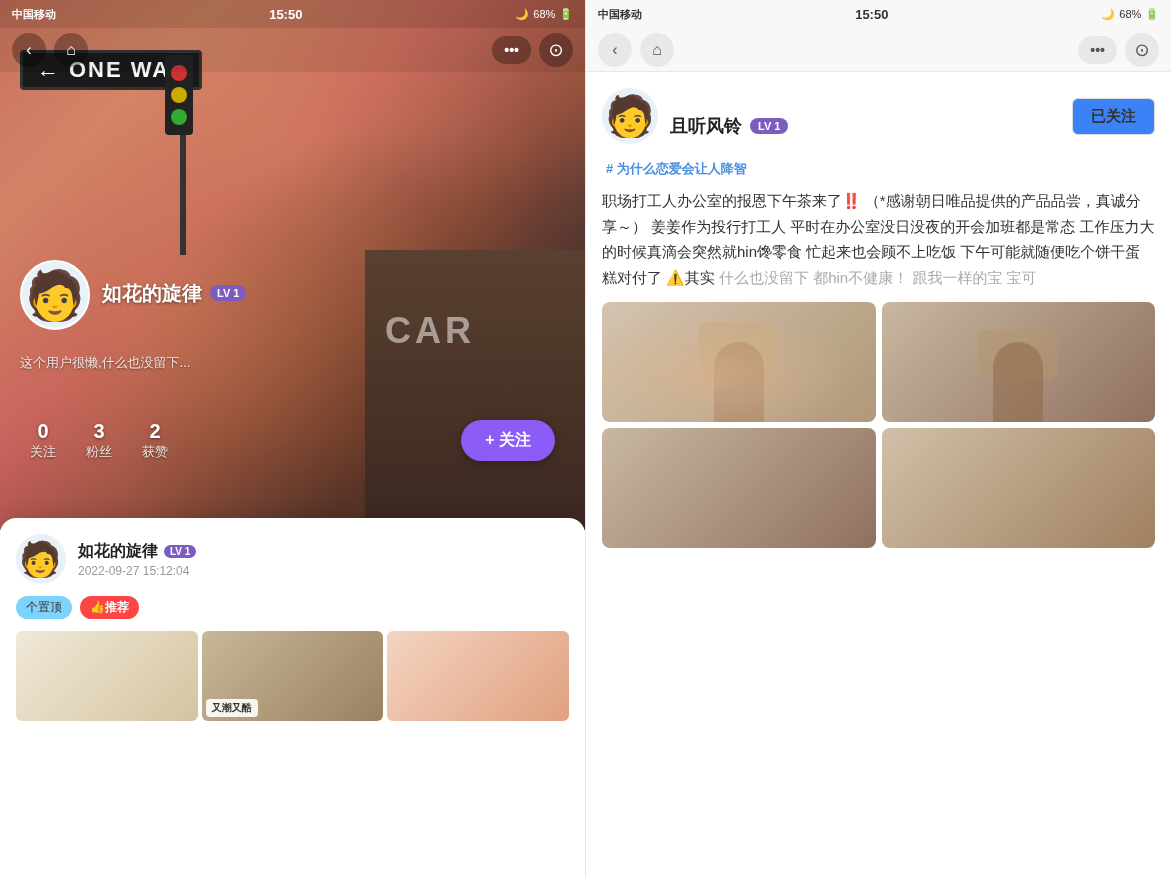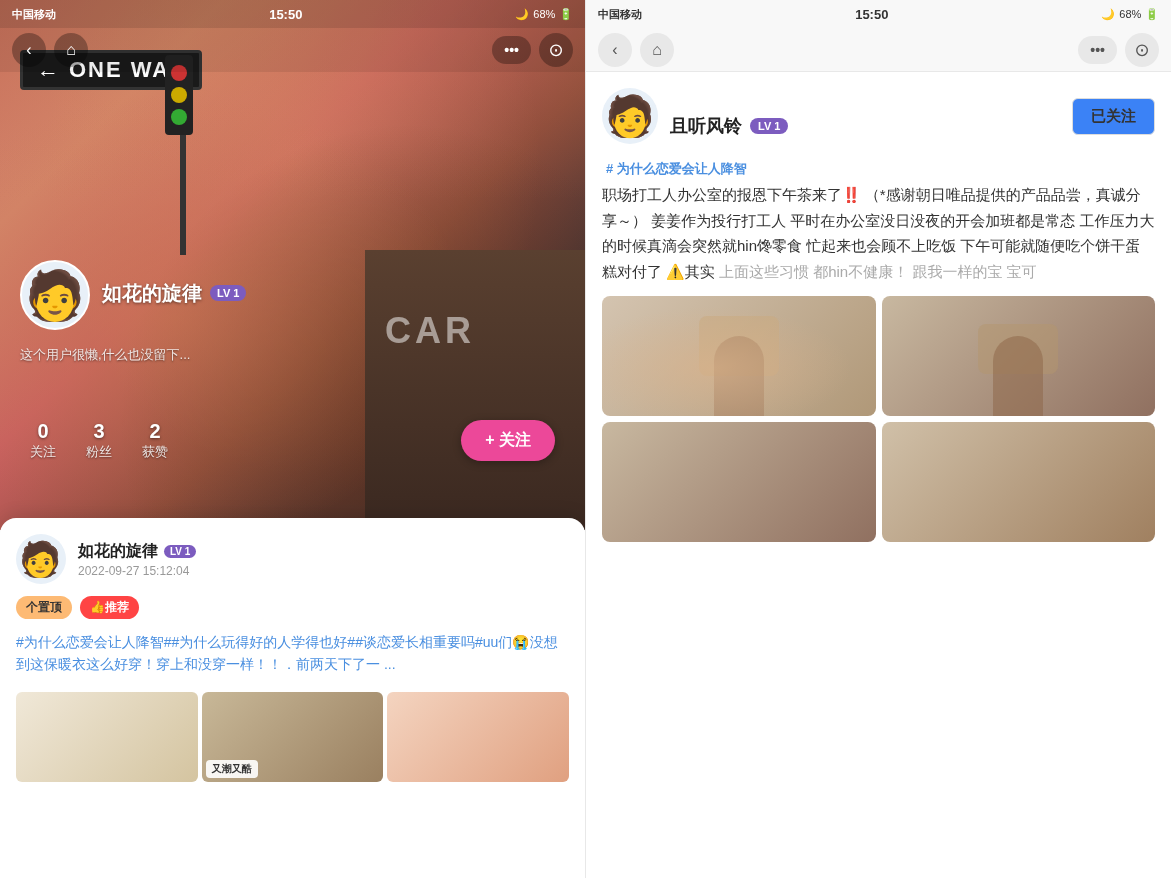--- a/index.html
+++ b/index.html
@@ -210,21 +210,21 @@
       border-radius: 10px;
     }
     .profile-ip {
       color: rgba(255,255,255,0.9);
       font-size: 13px;
       text-shadow: 0 1px 2px rgba(0,0,0,0.5);
     }
     .profile-bio {
       color: rgba(255,255,255,0.85);
       font-size: 13px;
-      margin-top: 16px;
+      margin-top: 24px;
       text-shadow: 0 1px 2px rgba(0,0,0,0.5);
     }
 
     
     .stats-row {
       position: absolute;
       top: 420px; left: 0; right: 0;
       display: flex;
       align-items: center;
       padding: 0 30px;
@@ -238,21 +238,21 @@
       font-weight: 700;
       text-shadow: 0 1px 3px rgba(0,0,0,0.5);
     }
     .stat-label {
       color: rgba(255,255,255,0.85);
       font-size: 13px;
       text-shadow: 0 1px 2px rgba(0,0,0,0.5);
     }
     .follow-btn {
       margin-left: auto;
-      background: #ec4899;
+      background: #8b5cf6;
       color: #fff;
       font-size: 16px;
       font-weight: 700;
       padding: 10px 24px;
       border-radius: 24px;
       cursor: pointer;
       border: none;
       box-shadow: 0 2px 8px rgba(0,0,0,0.3);
     }
 
@@ -289,24 +289,24 @@
       color: #fff;
       font-size: 10px;
       font-weight: 700;
       padding: 1px 6px;
       border-radius: 8px;
     }
     .post-time { font-size: 12px; color: #999; margin-top: 2px; }
 
     .badge-row { display: flex; gap: 8px; padding: 4px 16px; }
     .badge-pin {
-      background: #fdba74;
+      background: #7dd3fc;
       color: #333;
       font-size: 12px;
-      font-weight: 700;
+      font-weight: 400;
       padding: 3px 10px;
       border-radius: 12px;
     }
     .badge-rec {
       background: #ff4444;
       color: #fff;
       font-size: 12px;
       font-weight: 600;
       padding: 3px 10px;
       border-radius: 12px;
@@ -447,21 +447,21 @@
       padding: 8px 18px;
       border-radius: 6px;
       border: 1px solid #ddd;
       cursor: pointer;
     }
 
     .r-topic-tag {
       color: #4a8fe0;
       font-size: 13px;
       font-weight: 600;
-      margin-bottom: 4px;
+      margin-bottom: 10px;
       display: flex; align-items: center; gap: 4px;
     }
     .r-topic-hash { color: #4a8fe0; }
 
     .r-body {
       font-size: 15px;
       color: #333;
       line-height: 1.7;
       margin-bottom: 12px;
     }
@@ -601,21 +601,20 @@
           <span class="post-name">如花的旋律</span>
           <span class="post-lv">LV 1</span>
         </div>
         <div class="post-time">2022-09-27 15:12:04</div>
       </div>
     </div>
     <div class="badge-row">
       <span class="badge-pin">个置顶</span>
       <span class="badge-rec">👍推荐</span>
     </div>
-    <div class="post-content">#为什么恋爱会让人降智##为什么玩得好的人学得也好##谈恋爱长相重要吗#uu们😭没想到这保暖衣这么好穿！穿上和没穿一样！！．前两天下了一 ...</div>
     <div class="post-images">
       <div class="post-img post-img-1"></div>
       <div class="post-img post-img-2"></div>
       <div class="post-img post-img-3"></div>
     </div>
   </div>
 
 </div>
 
 <div class="right-panel">
@@ -662,21 +661,21 @@
       <button class="r-follow-btn">已关注</button>
     </div>
 
     <div class="r-topic-tag">
       <span class="r-topic-hash"></span>
       <span># 为什么恋爱会让人降智</span>
     </div>
 
     <div class="r-body">
       <span>职场打工人办公室的报恩下午茶来了‼️  （*感谢朝日唯品提供的产品品尝，真诚分享～）   姜姜作为投行打工人  平时在办公室没日没夜的开会加班都是常态  工作压力大的时候真滴会突然就hin馋零食  忙起来也会顾不上吃饭  下午可能就随便吃个饼干蛋糕对付了  ⚠️其实</span>
-      <span class="faded">上面这些习惯 都hin不健康！  跟我一样的宝 宝可</span>
+      <span class="faded">什么也没留下 都hin不健康！  跟我一样的宝 宝可</span>
     </div>
 
 
     <div class="r-images">
       <div class="r-img-box r-img-1">
         <div style="width:100%;height:100%;display:flex;align-items:center;justify-content:center;position:relative;">
           <div style="width:50px;height:80px;background:rgba(160,120,90,0.5);border-radius:25px 25px 0 0;position:absolute;bottom:0;left:50%;transform:translateX(-50%);"></div>
           <div style="width:80px;height:60px;background:rgba(200,170,130,0.6);border-radius:8px;margin-bottom:20px;"></div>
         </div>
       </div>

